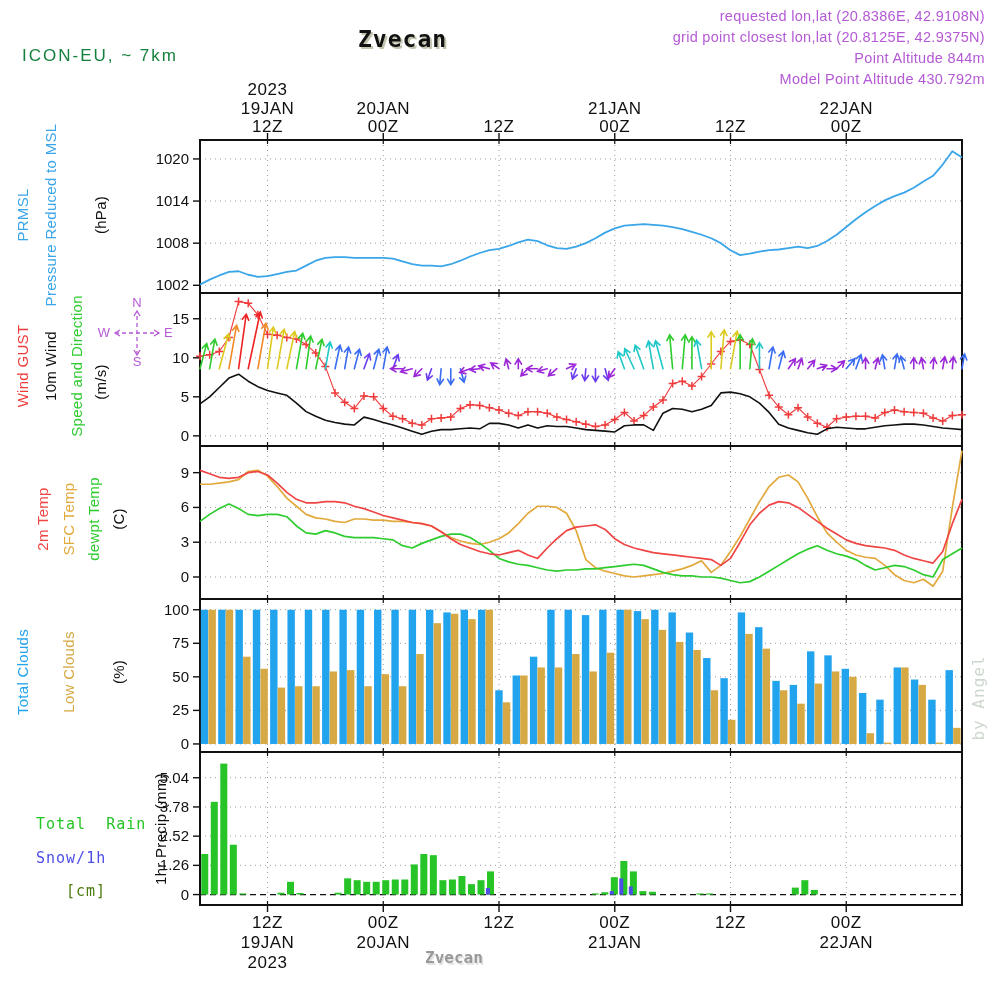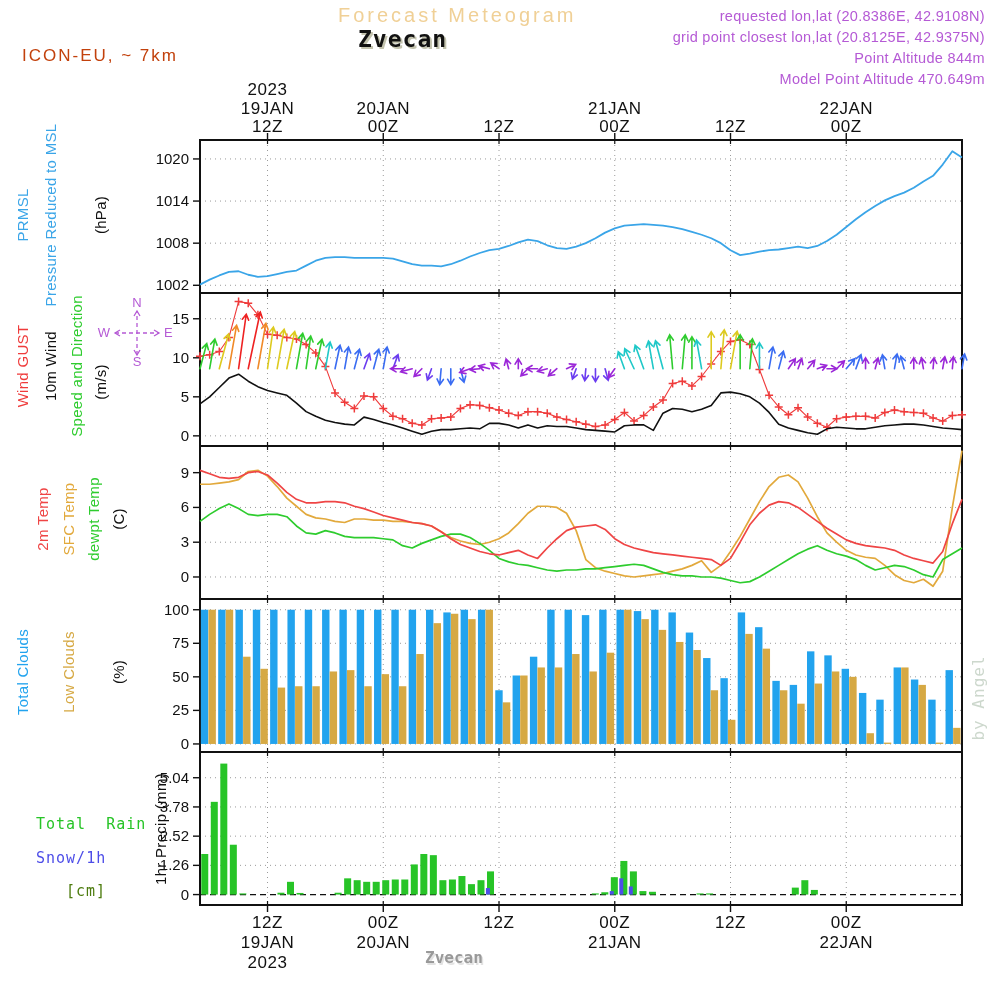--- a/index.html
+++ b/index.html
@@ -18,27 +18,26 @@
   .footer{font-family:"DejaVu Sans Mono",monospace;font-weight:bold;font-size:16px;
           text-shadow:1.5px 1.5px 0 #e2e2e2;}
   .watermark{font-family:"DejaVu Sans Mono",monospace;font-size:16px;letter-spacing:1px;}
   svg{overflow:visible;position:absolute;}
 </style>
 </head>
 <body>
 
 <div id="app">
 
-  <div class="abs hdr-tan" style="left: 338px; top: 4px; color: rgb(240, 208, 150);">Forecast Meteogram</div>
   <div class="abs hdr-title" style="left:358px;top:26px;">Zvecan</div>
   <div class="abs hdr-purple" style="right: 15px; top: 8px; color: rgb(181, 90, 213);">requested lon,lat (20.8386E, 42.9108N)</div>
   <div class="abs hdr-purple" style="right: 15px; top: 29px; color: rgb(181, 90, 213); margin-left: 20px;">grid point closest lon,lat (20.8125E, 42.9375N)</div>
   <div class="abs hdr-purple" style="right: 15px; top: 50px; color: rgb(181, 90, 213);">Point Altitude 844m</div>
-  <div class="abs hdr-purple" style="right: 15px; top: 71px; color: rgb(181, 90, 213);">Model Point Altitude 470.649m</div>
-  <div class="abs model-info" style="left: 22px; top: 46px; color: #c2410c;">ICON-EU, ~ 7km</div>
+  <div class="abs hdr-purple" style="right: 15px; top: 71px; color: rgb(181, 90, 213);">Model Point Altitude 430.792m</div>
+  <div class="abs model-info" style="left: 22px; top: 46px; color: #15803d;">ICON-EU, ~ 7km</div>
 
   <div class="vert side-label" style="left: 22px; top: 215px; color: rgb(58, 165, 232);">PRMSL</div>
   <div class="vert side-label" style="left: 50px; top: 215px; color: rgb(58, 165, 232);">Pressure Reduced to MSL</div>
   <div class="vert side-label" style="left: 100px; top: 215px; color: rgb(17, 17, 17);">(hPa)</div>
 
   <div class="vert side-label" style="left: 22px; top: 366px; color: rgb(239, 59, 59);">Wind GUST</div>
   <div class="vert side-label" style="left: 50px; top: 366px; color: rgb(17, 17, 17);">10m Wind</div>
   <div class="vert side-label" style="left: 76px; top: 366px; color: rgb(46, 204, 46);">Speed and Direction</div>
   <div class="vert side-label" style="left: 100px; top: 382px; color: rgb(17, 17, 17);">(m/s)</div>
   <svg id="compass" width="74" height="76" style="left:100px;top:295px;">

